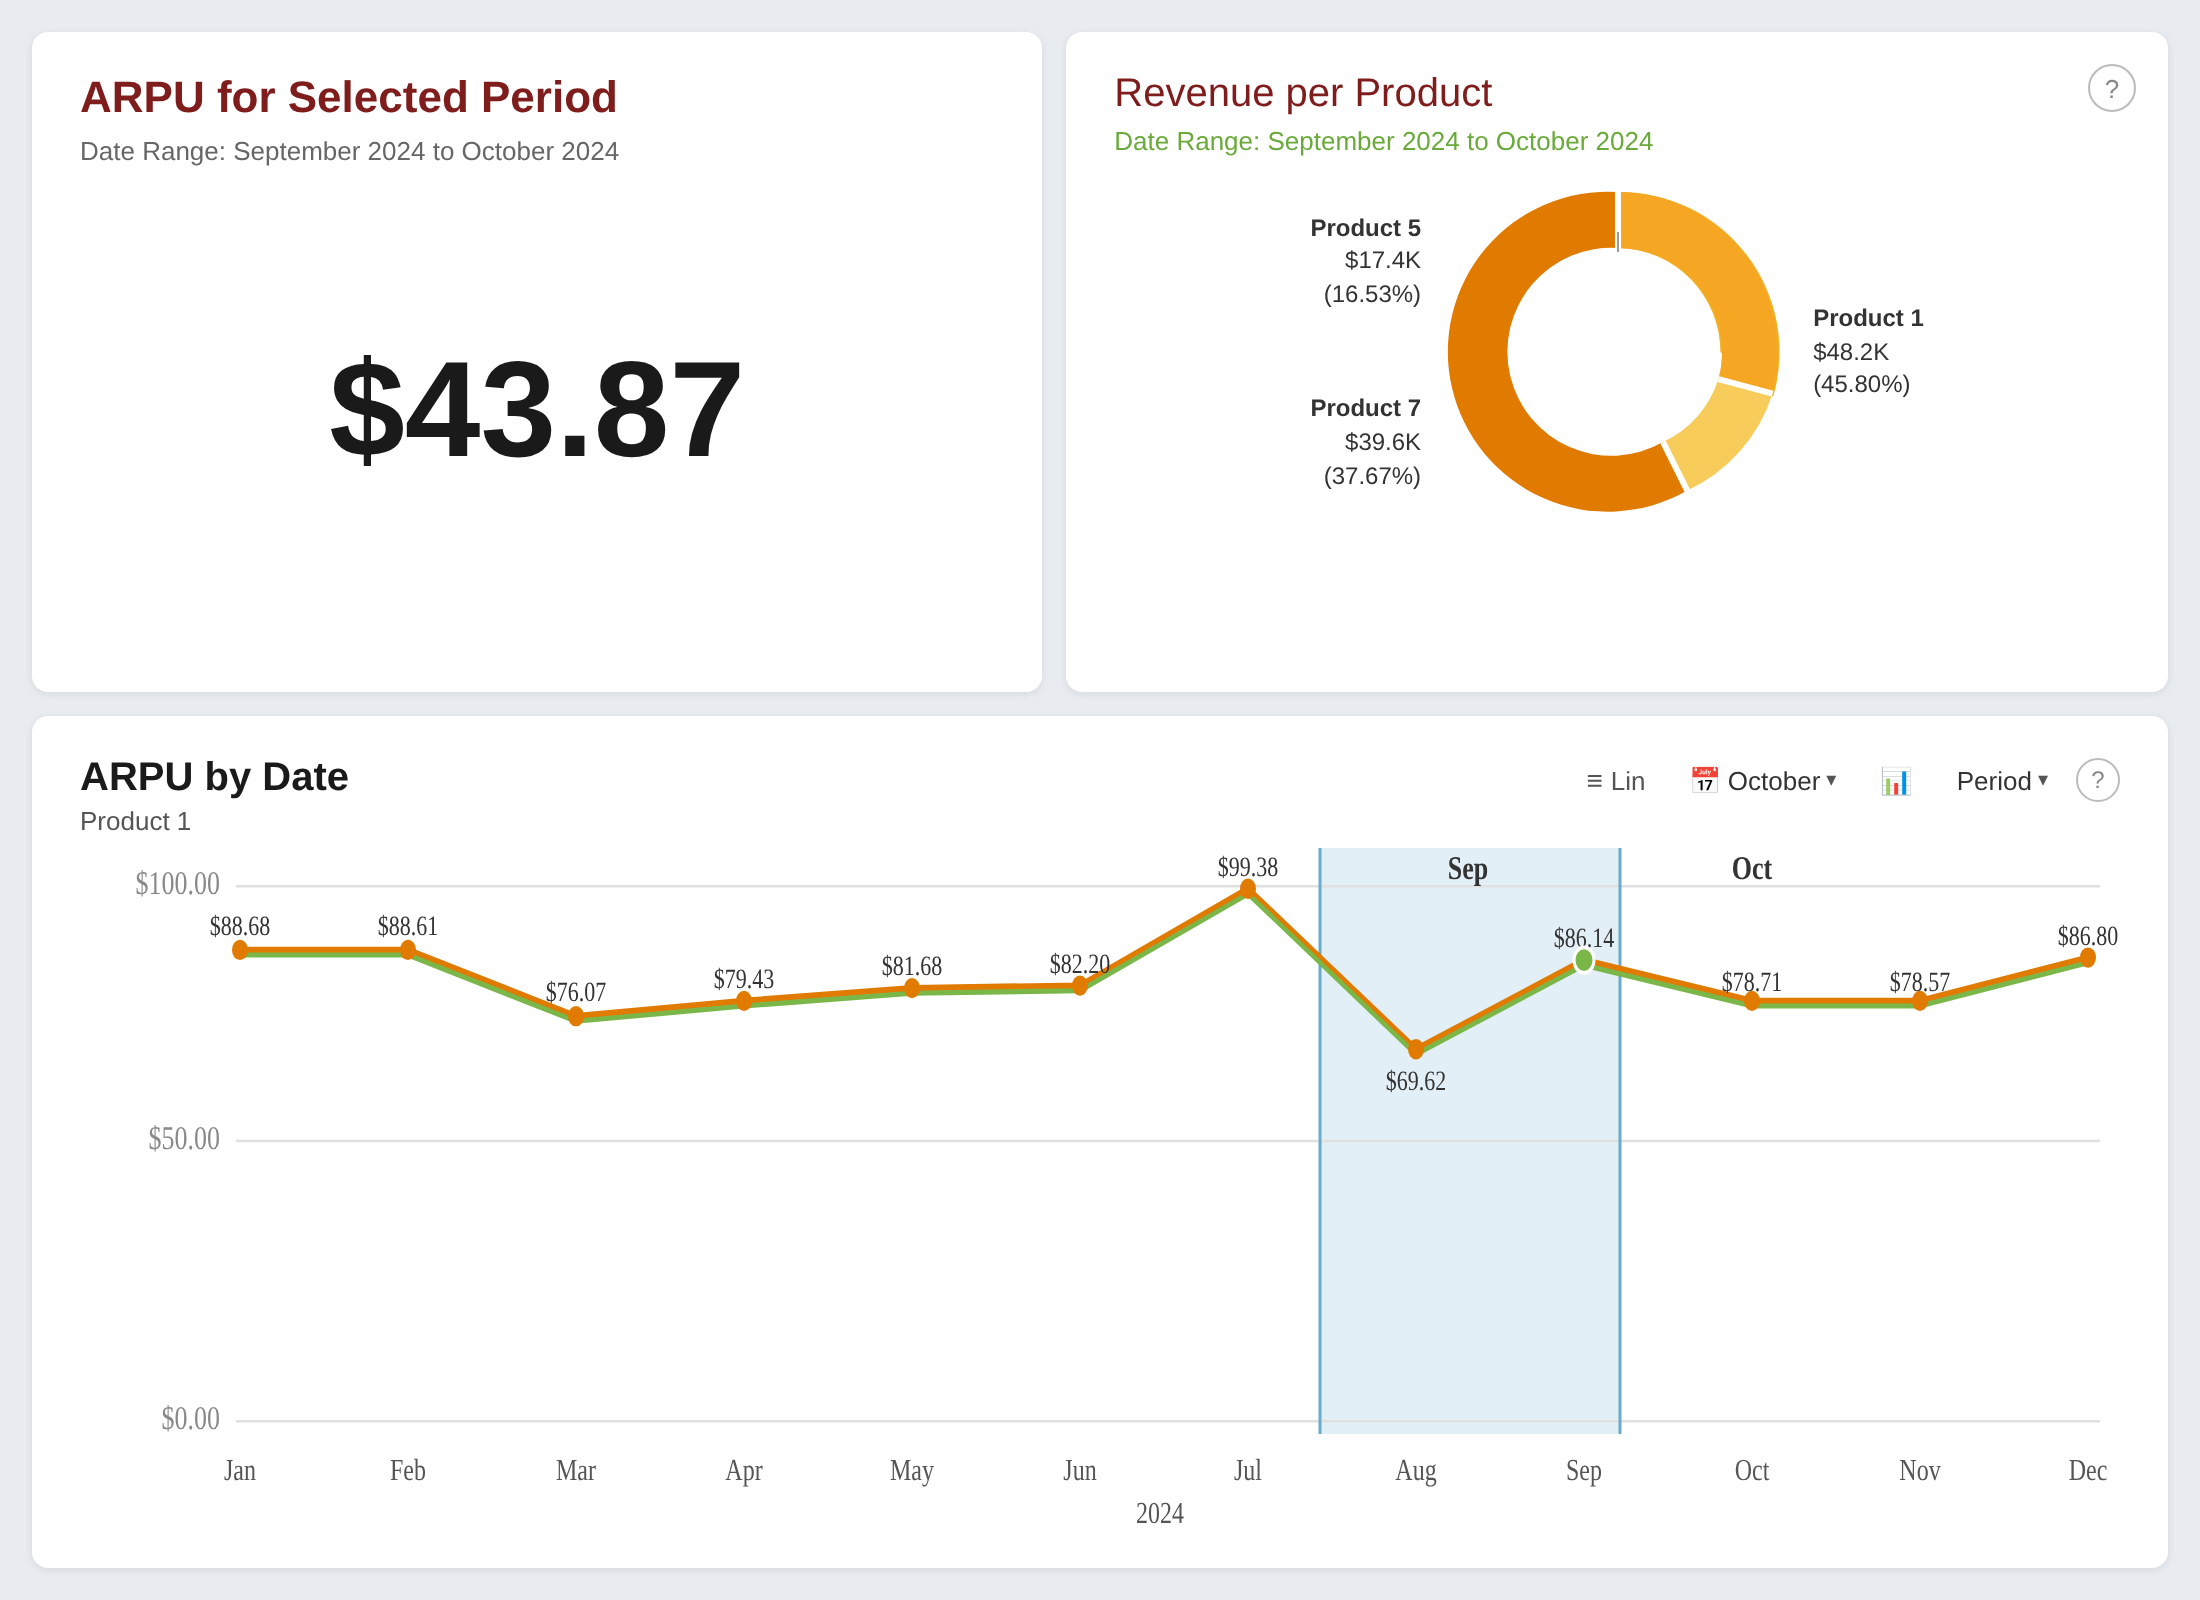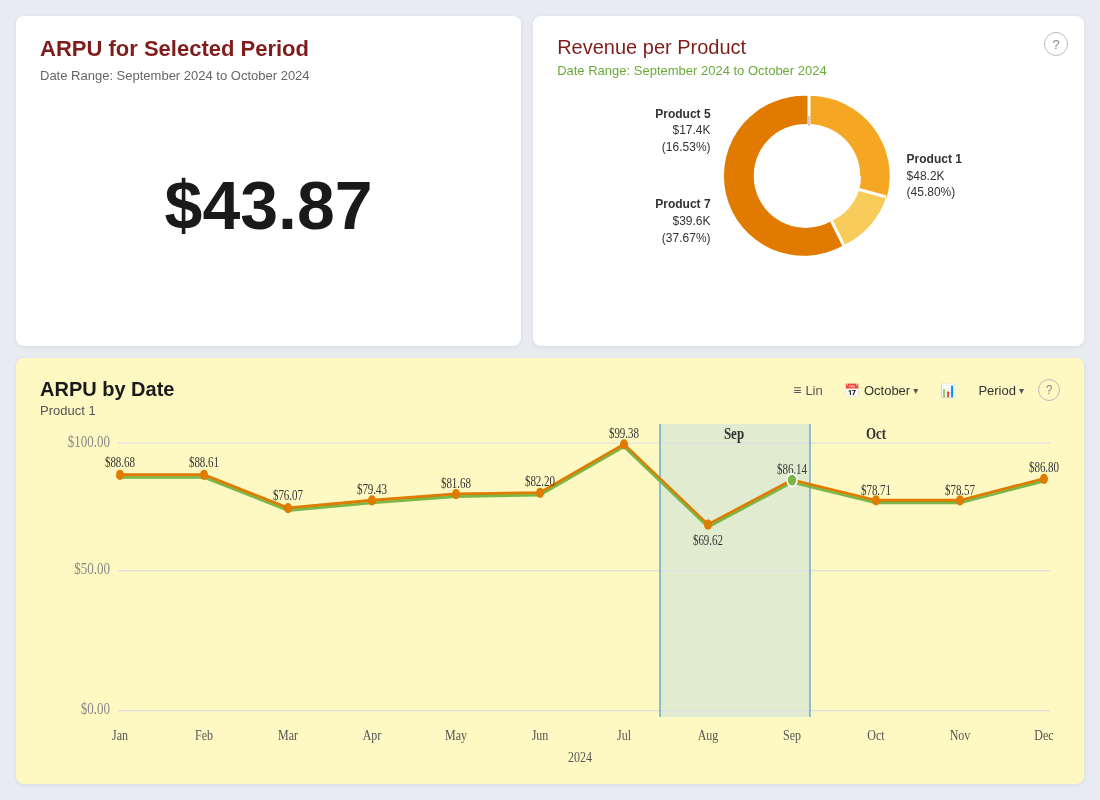--- a/index.html
+++ b/index.html
@@ -102,21 +102,21 @@
     .donut-label {
       font-size: 12px;
       color: #333;
       line-height: 1.4;
     }
     .donut-label strong {
       font-weight: 600;
       display: block;
     }
     .bottom-card {
-      background: #fef9c3;
+      background: #ffffff;
       border-radius: 8px;
       padding: 20px 24px 16px;
       box-shadow: 0 1px 4px rgba(0,0,0,0.08);
       flex: 1;
       display: flex;
       flex-direction: column;
     }
     .bottom-card .card-title {
       font-size: 20px;
       font-weight: 700;

